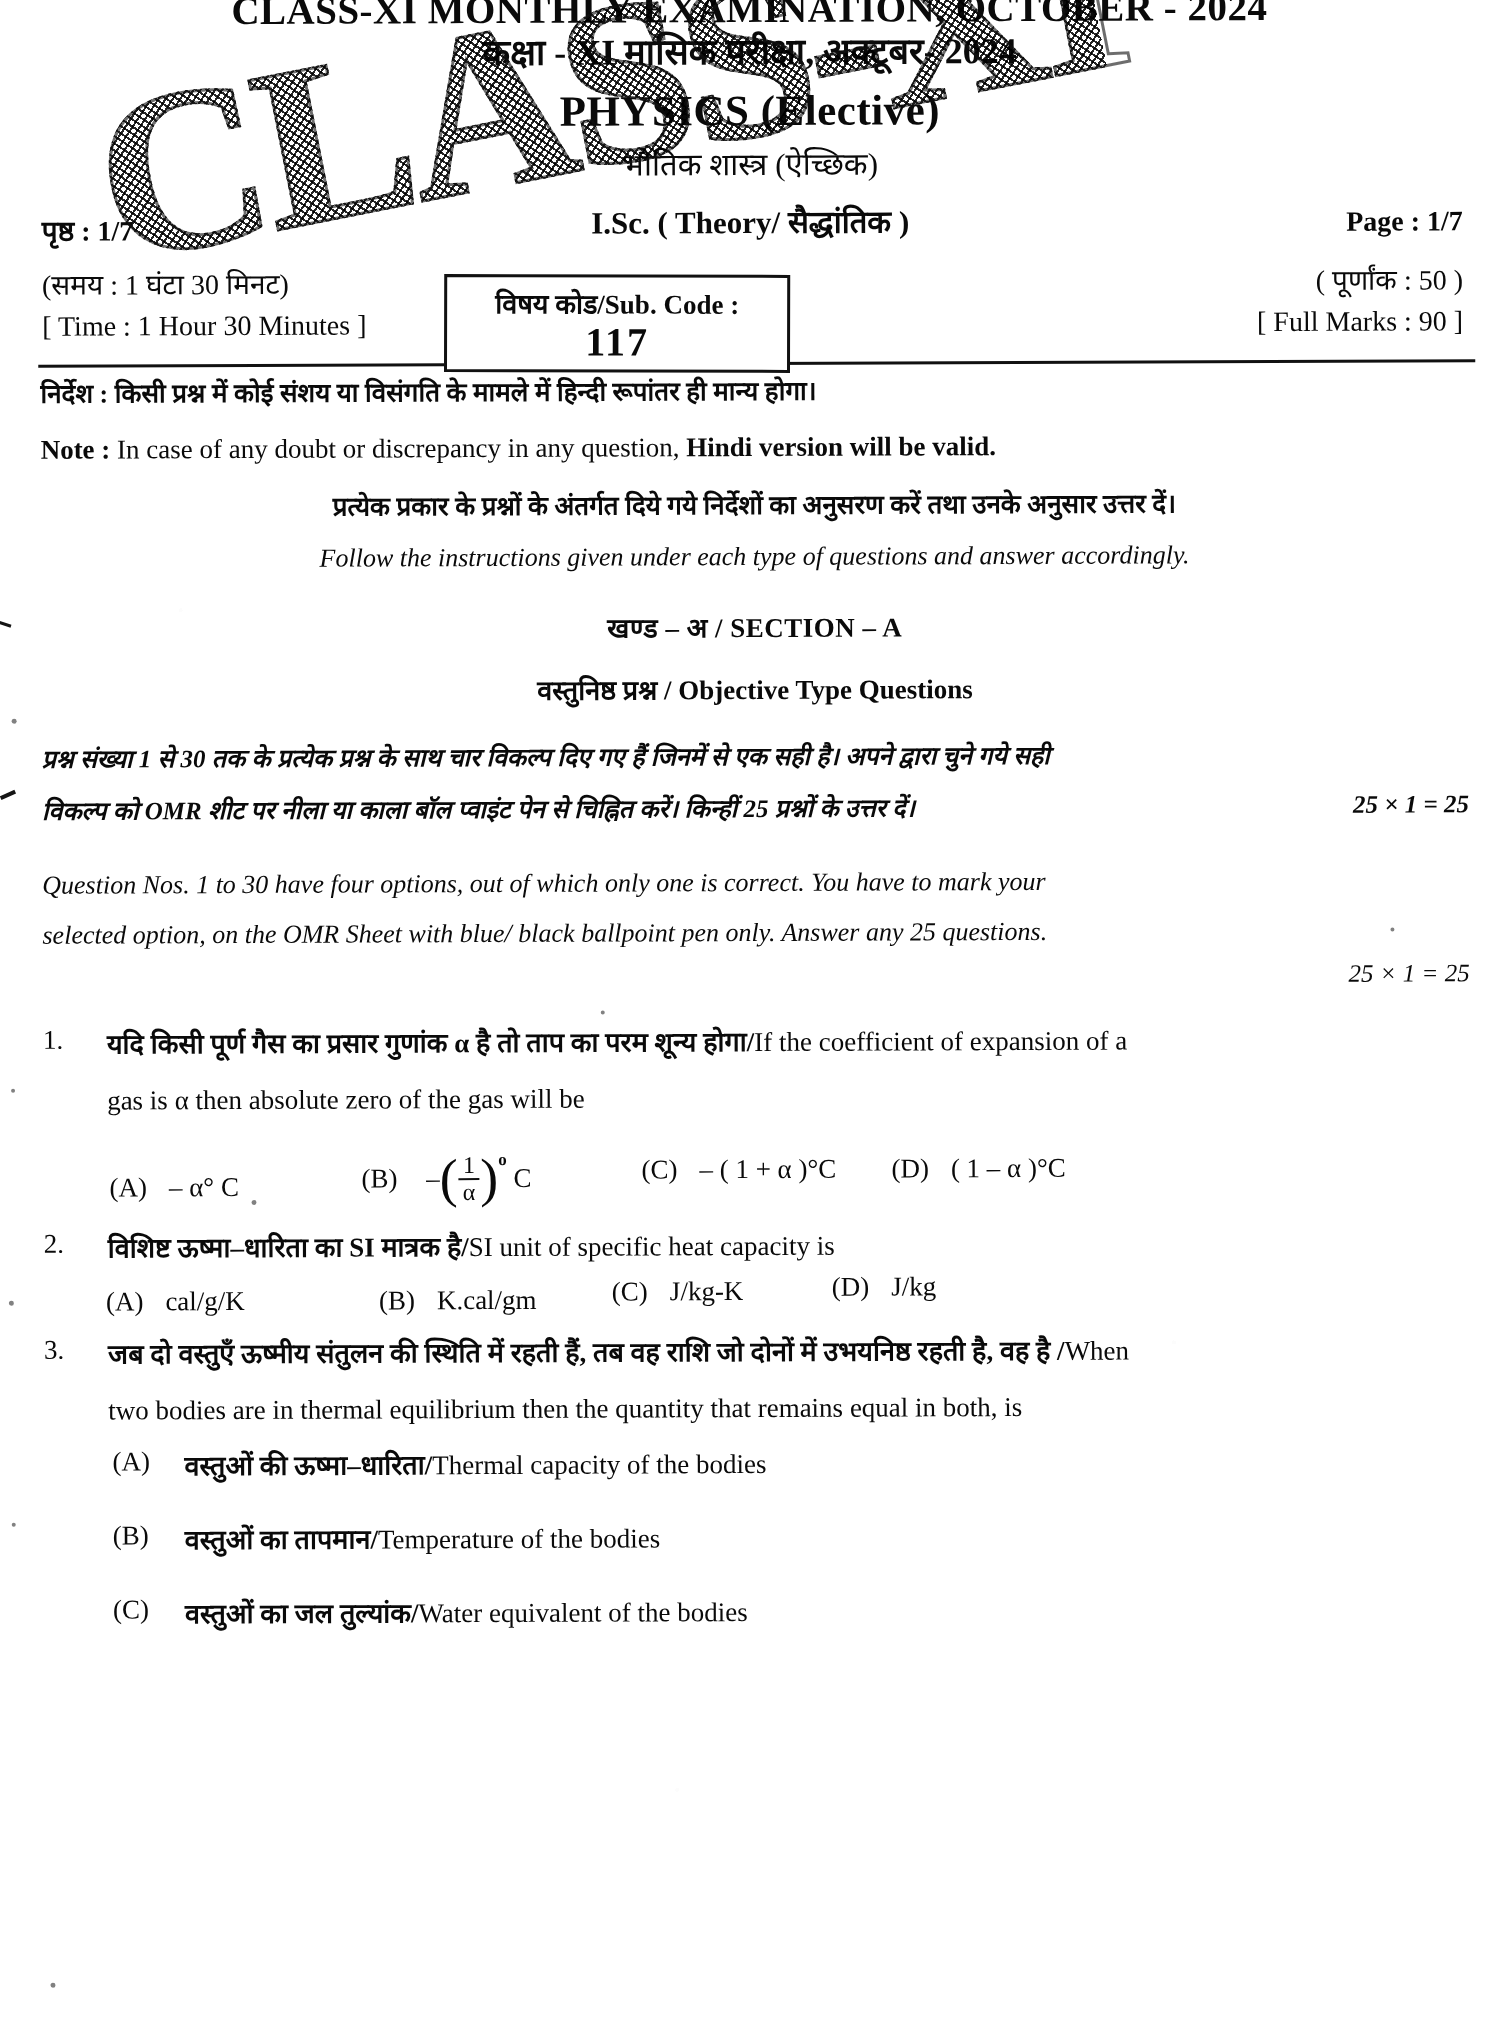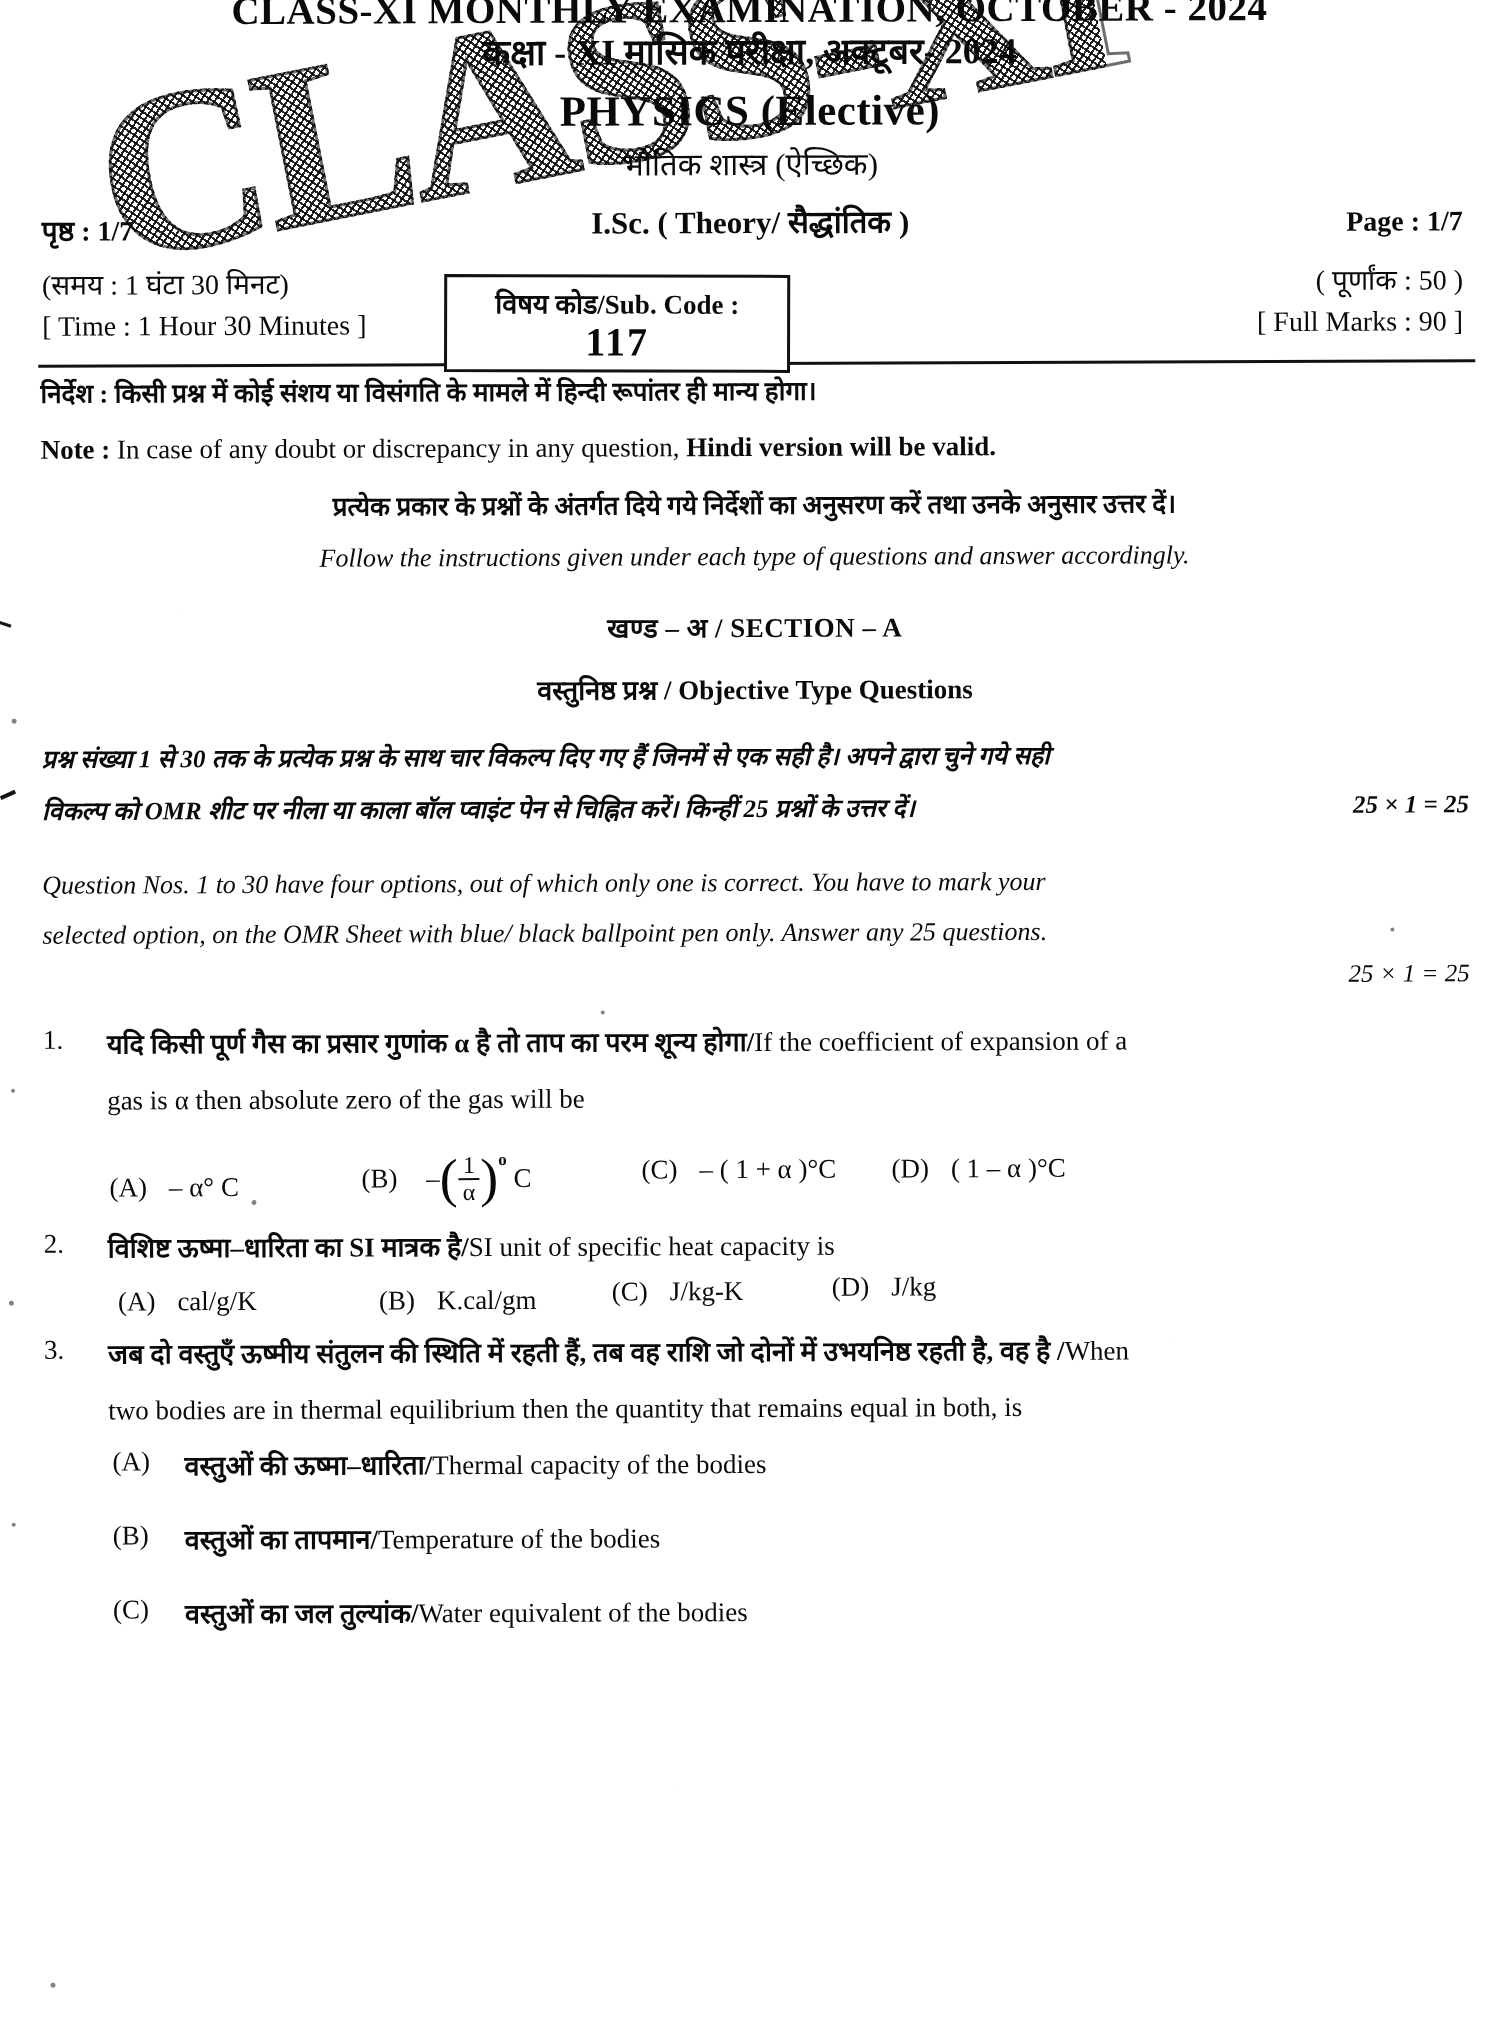--- a/index.html
+++ b/index.html
@@ -350,21 +350,21 @@
   </div>
 
   <div class="q" style="top:1226px;">
     <span class="q-num">2.</span>
     <div class="q-body">
       <span class="hi">विशिष्ट ऊष्मा–धारिता का SI मात्रक है/</span><span>SI unit of specific heat capacity is</span>
     </div>
   </div>
 
   <div class="opt-row" style="top:1276px; height:50px;">
-    <span class="opt" style="left:16px;   top:8px;">
+    <span class="opt" style="left:4px;   top:8px;">
       <span class="tag">(A)</span><span class="val">cal/g/K</span>
     </span>
     <span class="opt" style="left:250px; top:8px;margin-left:27px;">
       <span class="tag">(B)</span><span class="val">K.cal/gm</span>
     </span>
     <span class="opt" style="left:510px; top:0px;">
       <span class="tag">(C)</span><span class="val">J/kg-K</span>
     </span>
     <span class="opt" style="left:730px; top:-4px;">
       <span class="tag">(D)</span><span class="val">J/kg</span>

